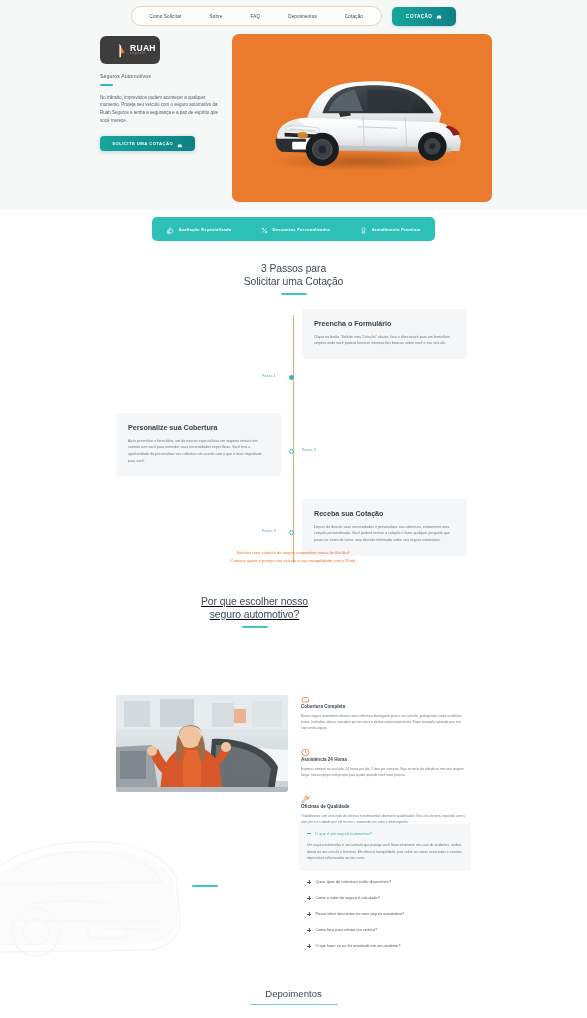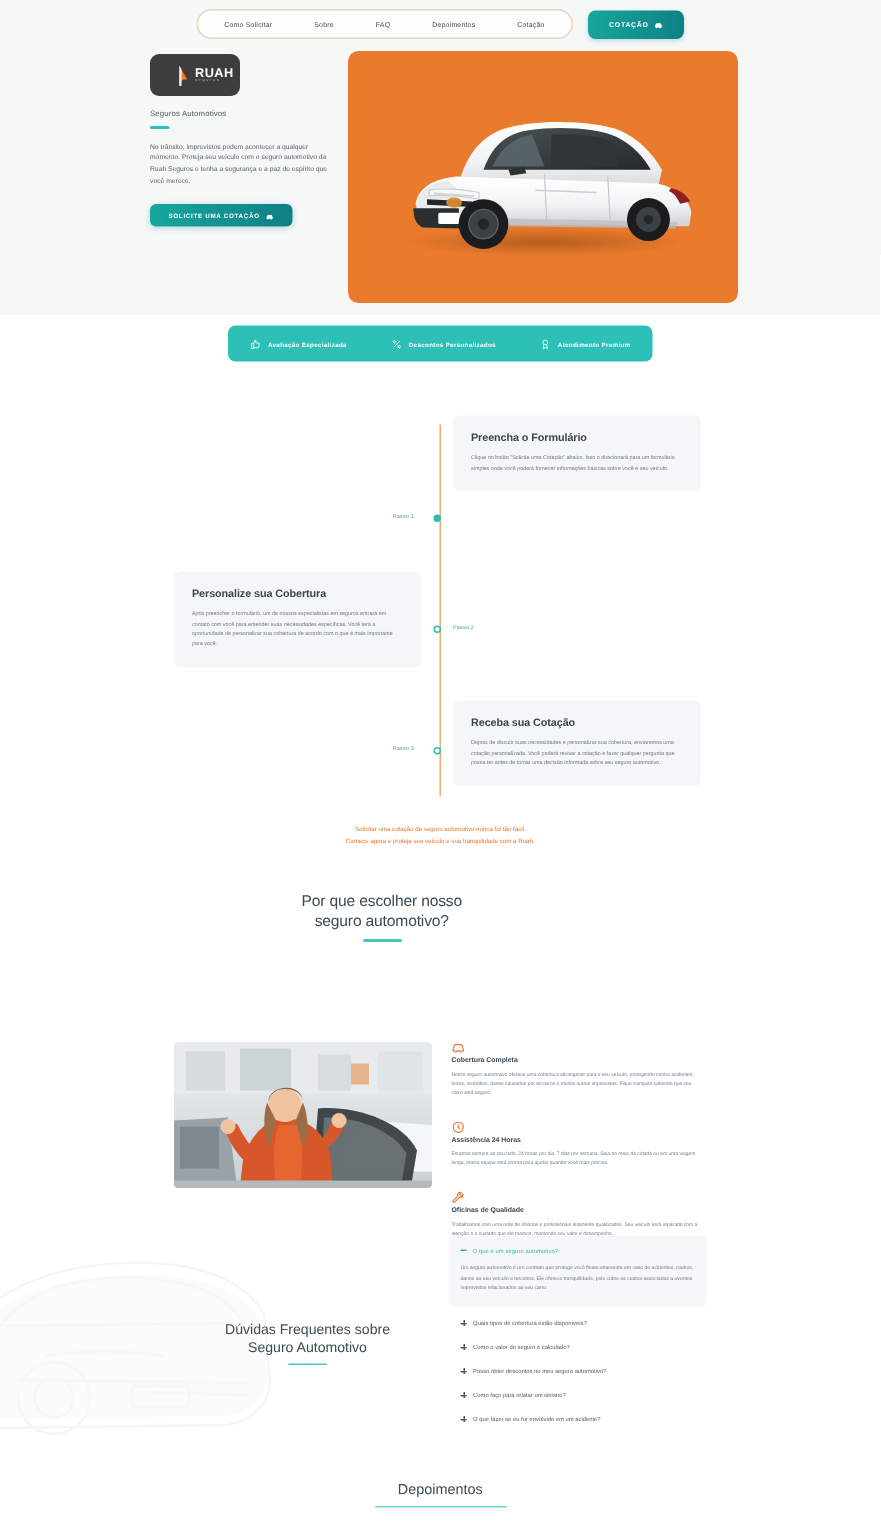--- a/index.html
+++ b/index.html
@@ -129,21 +129,21 @@
   .n2 { left: 289px; top: 140px; } .l2p { left: 302px; top: 139px; }
   .n3 { left: 289px; top: 221px; } .l3p { left: 262px; top: 220px; }
 
   
   .promo {
     position: absolute; left: 0; top: 549px; width: 587px;
     text-align: center; font-size: 4.1px; line-height: 1.95; color: #e8762c;
   }
 
   
-  .why { position: absolute; left: 0; top: 596px; width: 509px; }
+  .why { position: absolute; left: 0; top: 596px; width: 509px; text-decoration: underline; }
   .why-body { position: relative; margin-top: 16px; height: 150px; }
   .why-photo {
     position: absolute; left: 116px; top: 51px; width: 172px; height: 97px;
     border-radius: 3px; overflow: hidden; background: #cfd6da;
   }
   .why-list { position: absolute; left: 301px; top: 46px; width: 166px; }
   .why-item { margin-bottom: 12px; }
   .why-item .ic { width: 9px; height: 9px; display:block; }
   .why-item .wt { margin-top: 5px; font-size: 4.6px; color: #3a4851; font-weight: bold; }
   .why-item .wp { margin-top: 4px; font-size: 3.3px; line-height: 1.85; color: #707d85; }
@@ -315,20 +315,27 @@
         <svg width="7" height="7" viewBox="0 0 24 24" fill="none" stroke="#ffffff" stroke-width="2">
           <circle cx="12" cy="8" r="5.5"></circle>
           <path d="M8.5 13.5L7 22l5-2.5L17 22l-1.5-8.5"></path>
         </svg>
       </span>
       <span class="lbl">Atendimento Premium</span>
     </div>
   </div>
 
   <div class="steps">
+    <div class="sec-title">
+      <div class="t">
+        <span>3 Passos para</span><br>
+        <span>Solicitar uma Cotação</span>
+      </div>
+      <div class="u"></div>
+    </div>
 
     <div class="steps-body">
       <div class="timeline"></div>
 
       <div class="step-card step-1">
         <div class="st">Preencha o Formulário</div>
         <div class="sp">Clique no botão "Solicite uma Cotação" abaixo. Isso o direcionará para um formulário simples onde você poderá fornecer informações básicas sobre você e seu veículo.</div>
       </div>
       <div class="node filled n1"></div>
       <div class="step-lbl l1p">Passo 1</div>
@@ -449,24 +456,20 @@
         <circle cx="46" cy="108" r="13"></circle>
         <path d="M110 104 L176 106"></path>
         <rect x="98" y="100" width="38" height="14" rx="2"></rect>
       </g>
       <g fill="#e6eaec" opacity=".55">
         <path d="M-10 66 C12 38 60 24 112 26 C150 28 172 38 184 56 L188 94 C188 108 176 118 160 120 L8 122 C-8 120 -16 108 -16 96 Z"></path>
       </g>
     </svg>
 
     <div class="faq-title">
-      <div class="t">
-        <span>Dúvidas Frequentes sobre</span><br>
-        <span>Seguro Automotivo</span>
-      </div>
       <div class="u"></div>
     </div>
 
     <div class="faq-list">
       <div class="faq-open">
         <div class="faq-q-open">
           <span class="minus"></span>
           <span class="qt">O que é um seguro automotivo?</span>
         </div>
         <div class="faq-a">Um seguro automotivo é um contrato que protege você financeiramente em caso de acidentes, roubos, danos ao seu veículo e terceiros. Ele oferece tranquilidade, pois cobre os custos associados a eventos imprevistos relacionados ao seu carro.</div>

